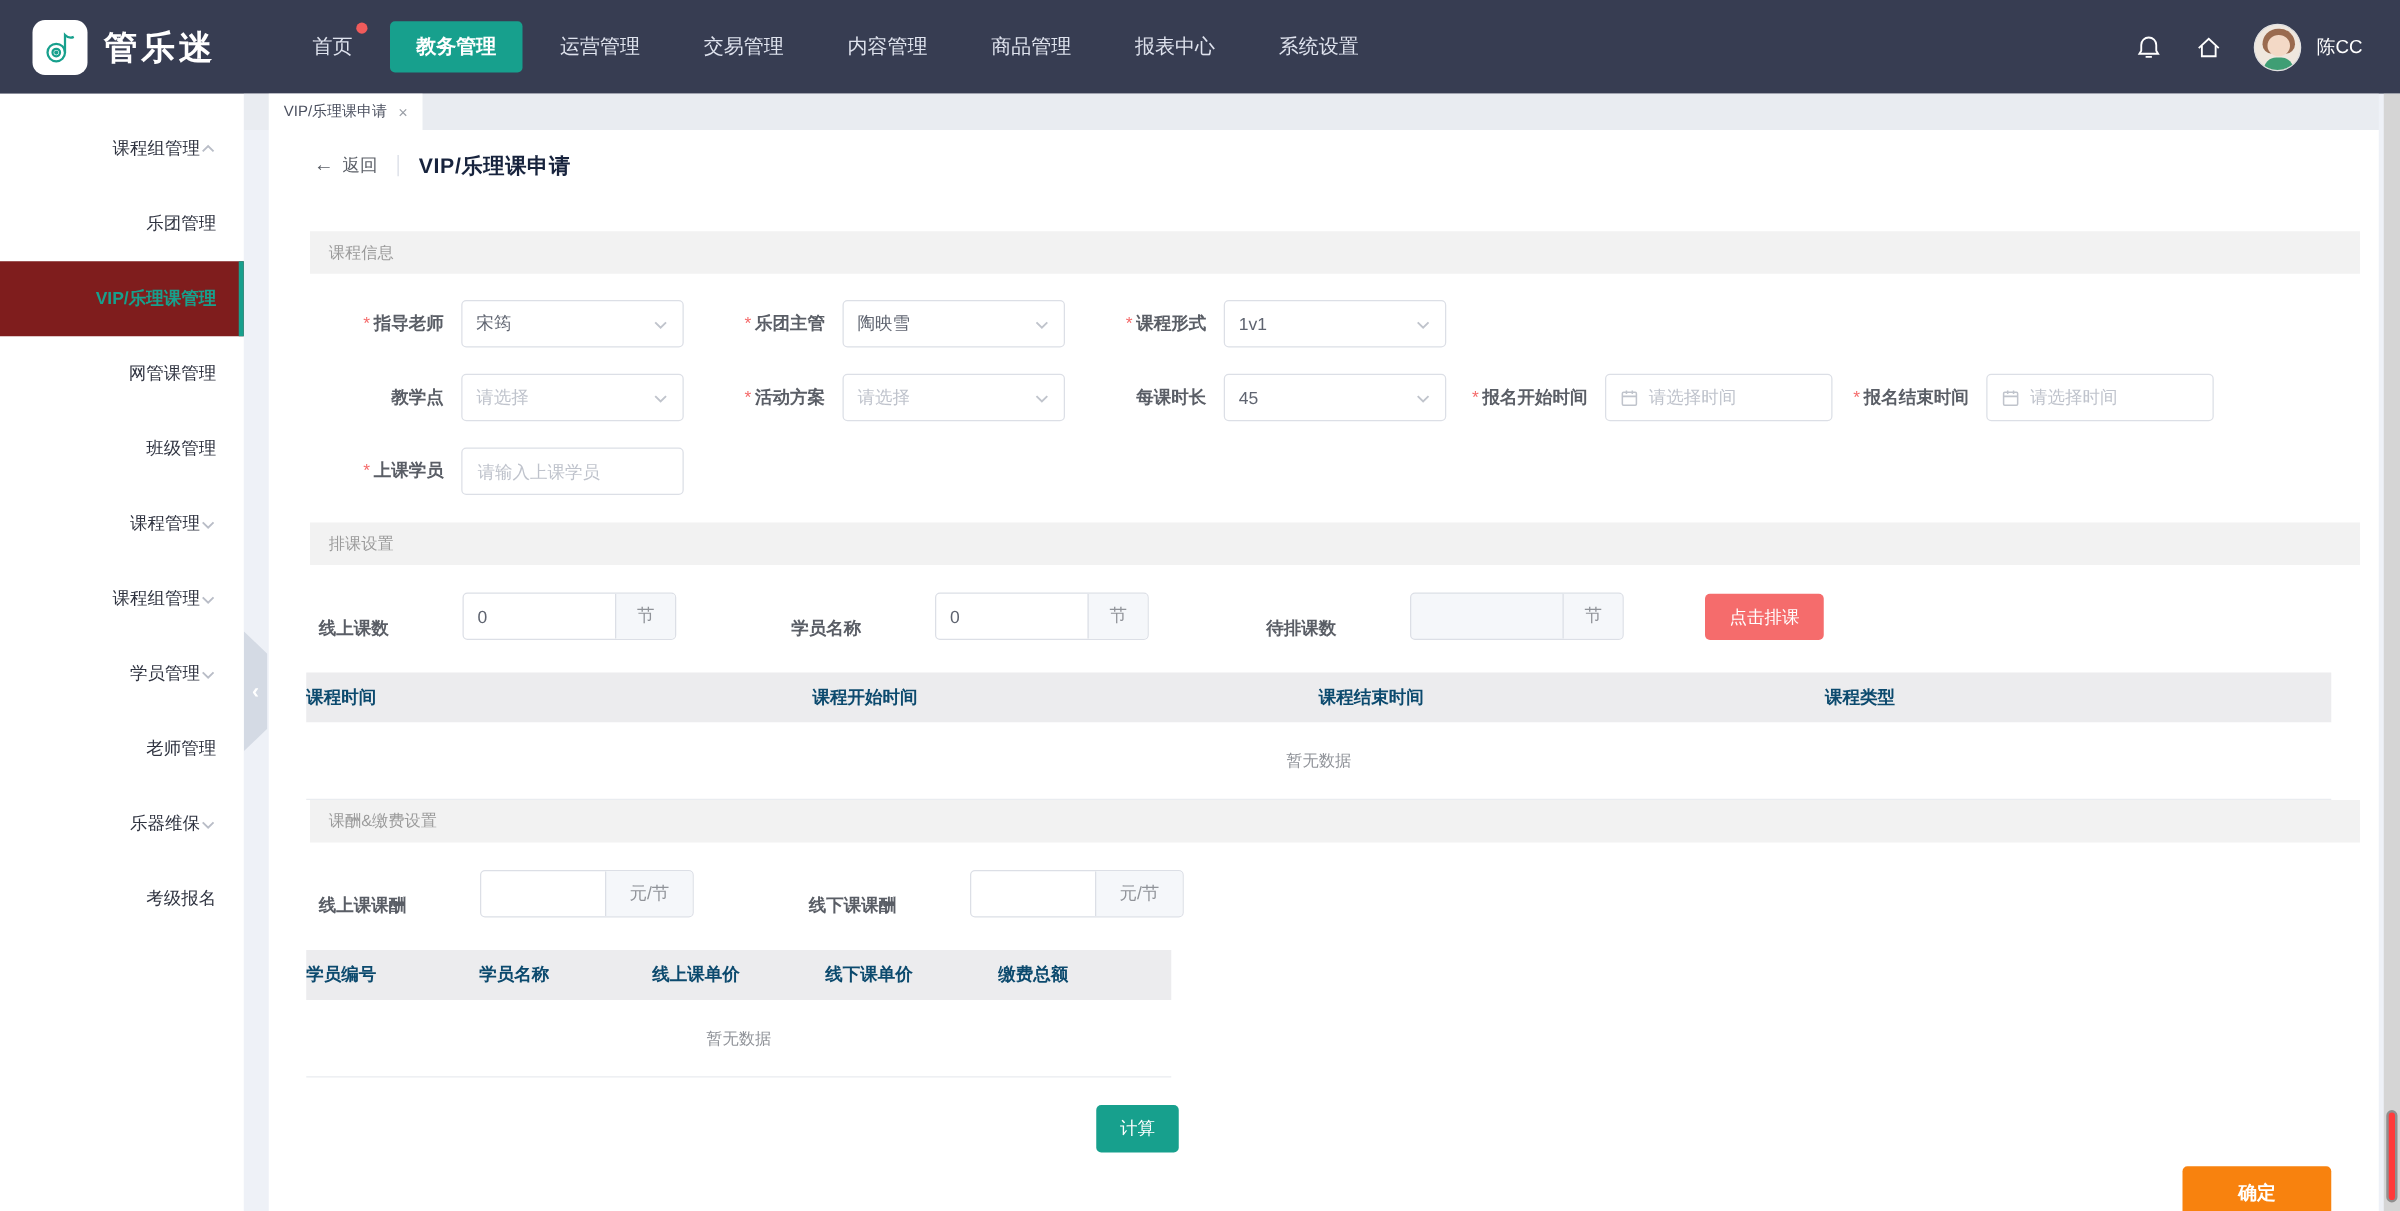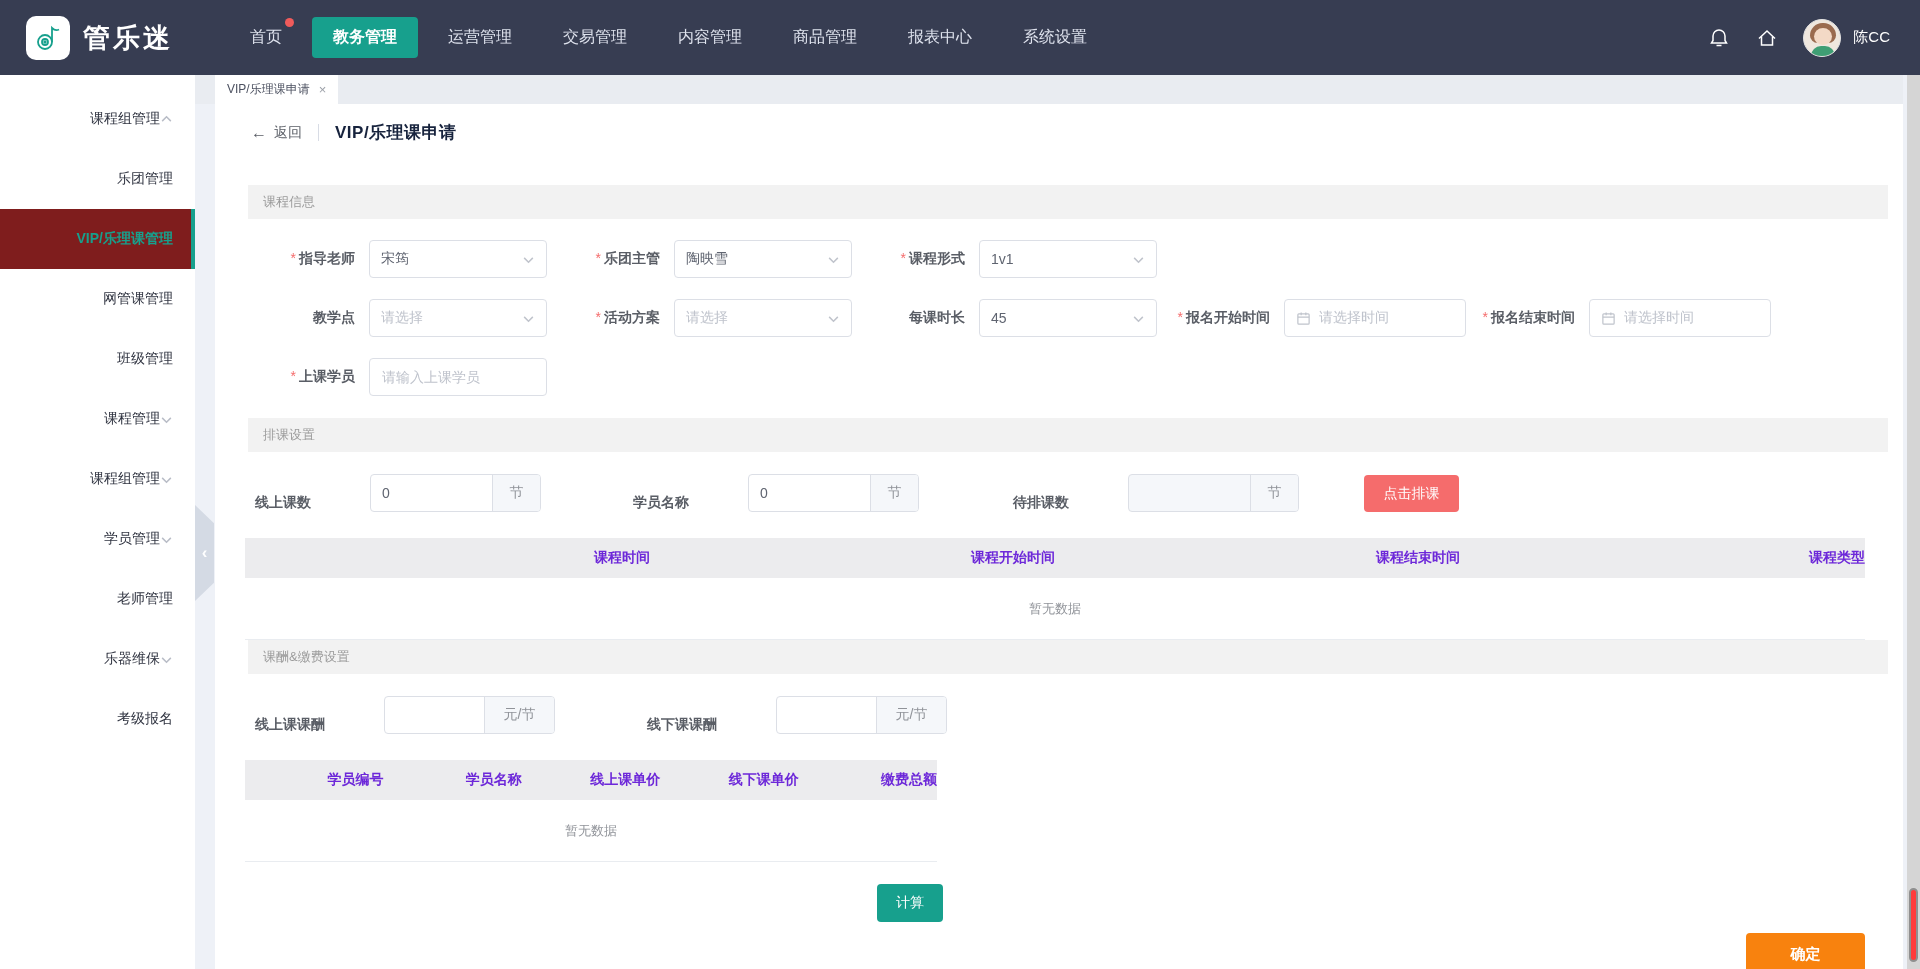--- a/index.html
+++ b/index.html
@@ -73,21 +73,21 @@
   .addon { width:48px; flex-shrink:0; background:#f5f7fa; border-left:1px solid #dcdfe6; display:flex; align-items:center; justify-content:center; color:#909399; font-size:14px; }
   .addon.wide { width:70px; }
   .igroup.disabled { background:#f5f7fa; }
   .gap1 { margin-right:48px; } .gap2 { margin-right:50px; }
   .arrange-btn { margin-left:21px; width:95px; height:37px; background:#f56c6c; color:#fff; border:none; border-radius:4px; font-size:14px; cursor:pointer; font-family:inherit; }
 
   
   .dtable { margin:26px 38px 0 30px; }
   .dtable.small { width:692px; }
   .thead { display:flex; background:#ececee; height:40px; align-items:center; }
-  .th { flex:1; text-align:right; font-size:14px; font-weight:700; color:#6d28d9; }
+  .th { flex:1; text-align:left; font-size:14px; font-weight:700; color:#0c4a6e; }
   .tempty { height:62px; display:flex; align-items:center; justify-content:center; color:#909399; font-size:13px; border-bottom:1px solid #e9ecf0; background:#fff; }
 
   .calc-btn { margin:22px 0 0 662px; width:66px; height:38px; background:#17a08d; color:#fff; border:none; border-radius:4px; font-size:14px; cursor:pointer; font-family:inherit; }
 
   .confirm-btn { position:absolute; right:38px; bottom:-7px; width:119px; height:43px; background:#f8820e; color:#fff; border:none; border-radius:4px; font-size:15px; font-weight:700; cursor:pointer; font-family:inherit; }
 
   
   .scroll-track { position:absolute; right:0; top:75px; width:13px; height:894px; background:#d5d5d5; z-index:5; }
   .scroll-thumb { position:absolute; left:2px; top:813px; width:9px; height:74px; border-radius:5px; background:#ff3b3b; border:2px solid #8f8f8f; cursor:pointer; }
 </style>

